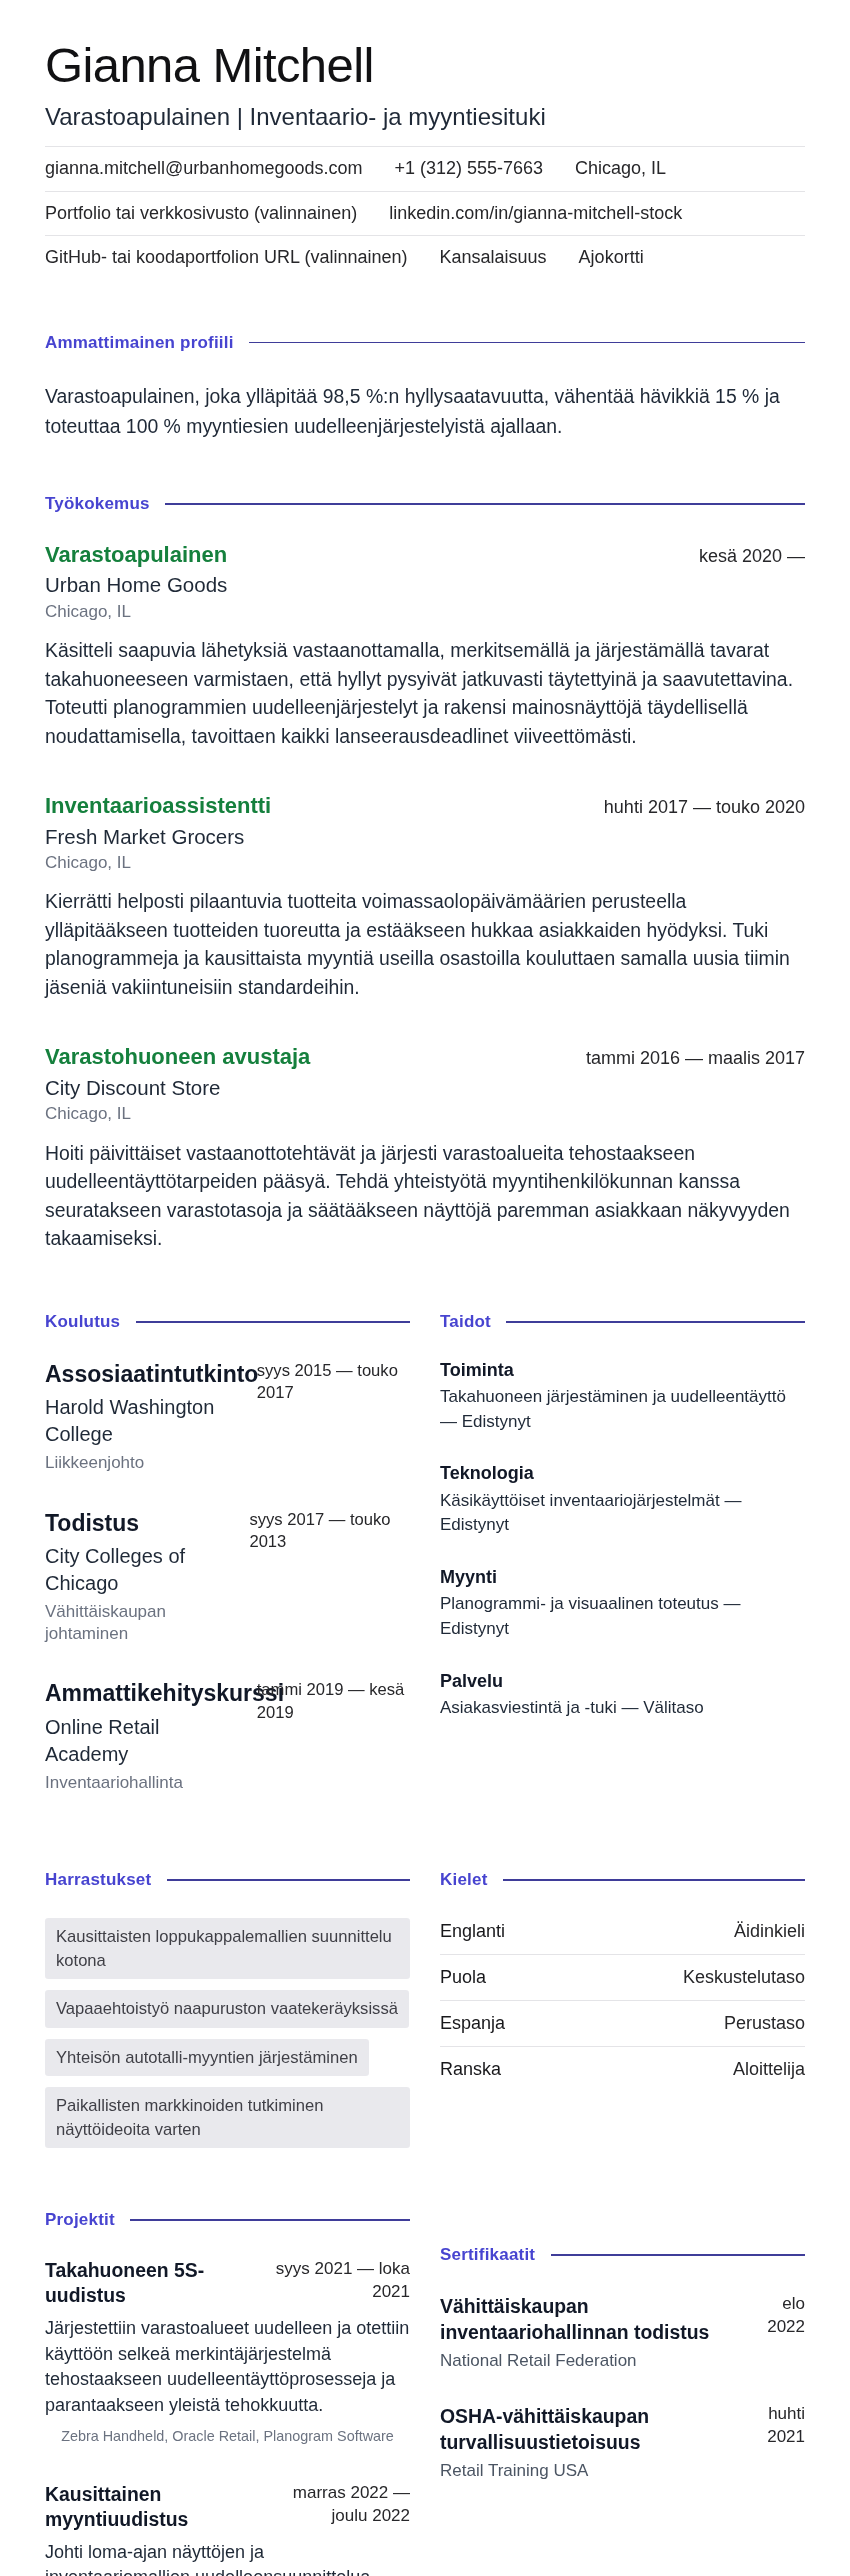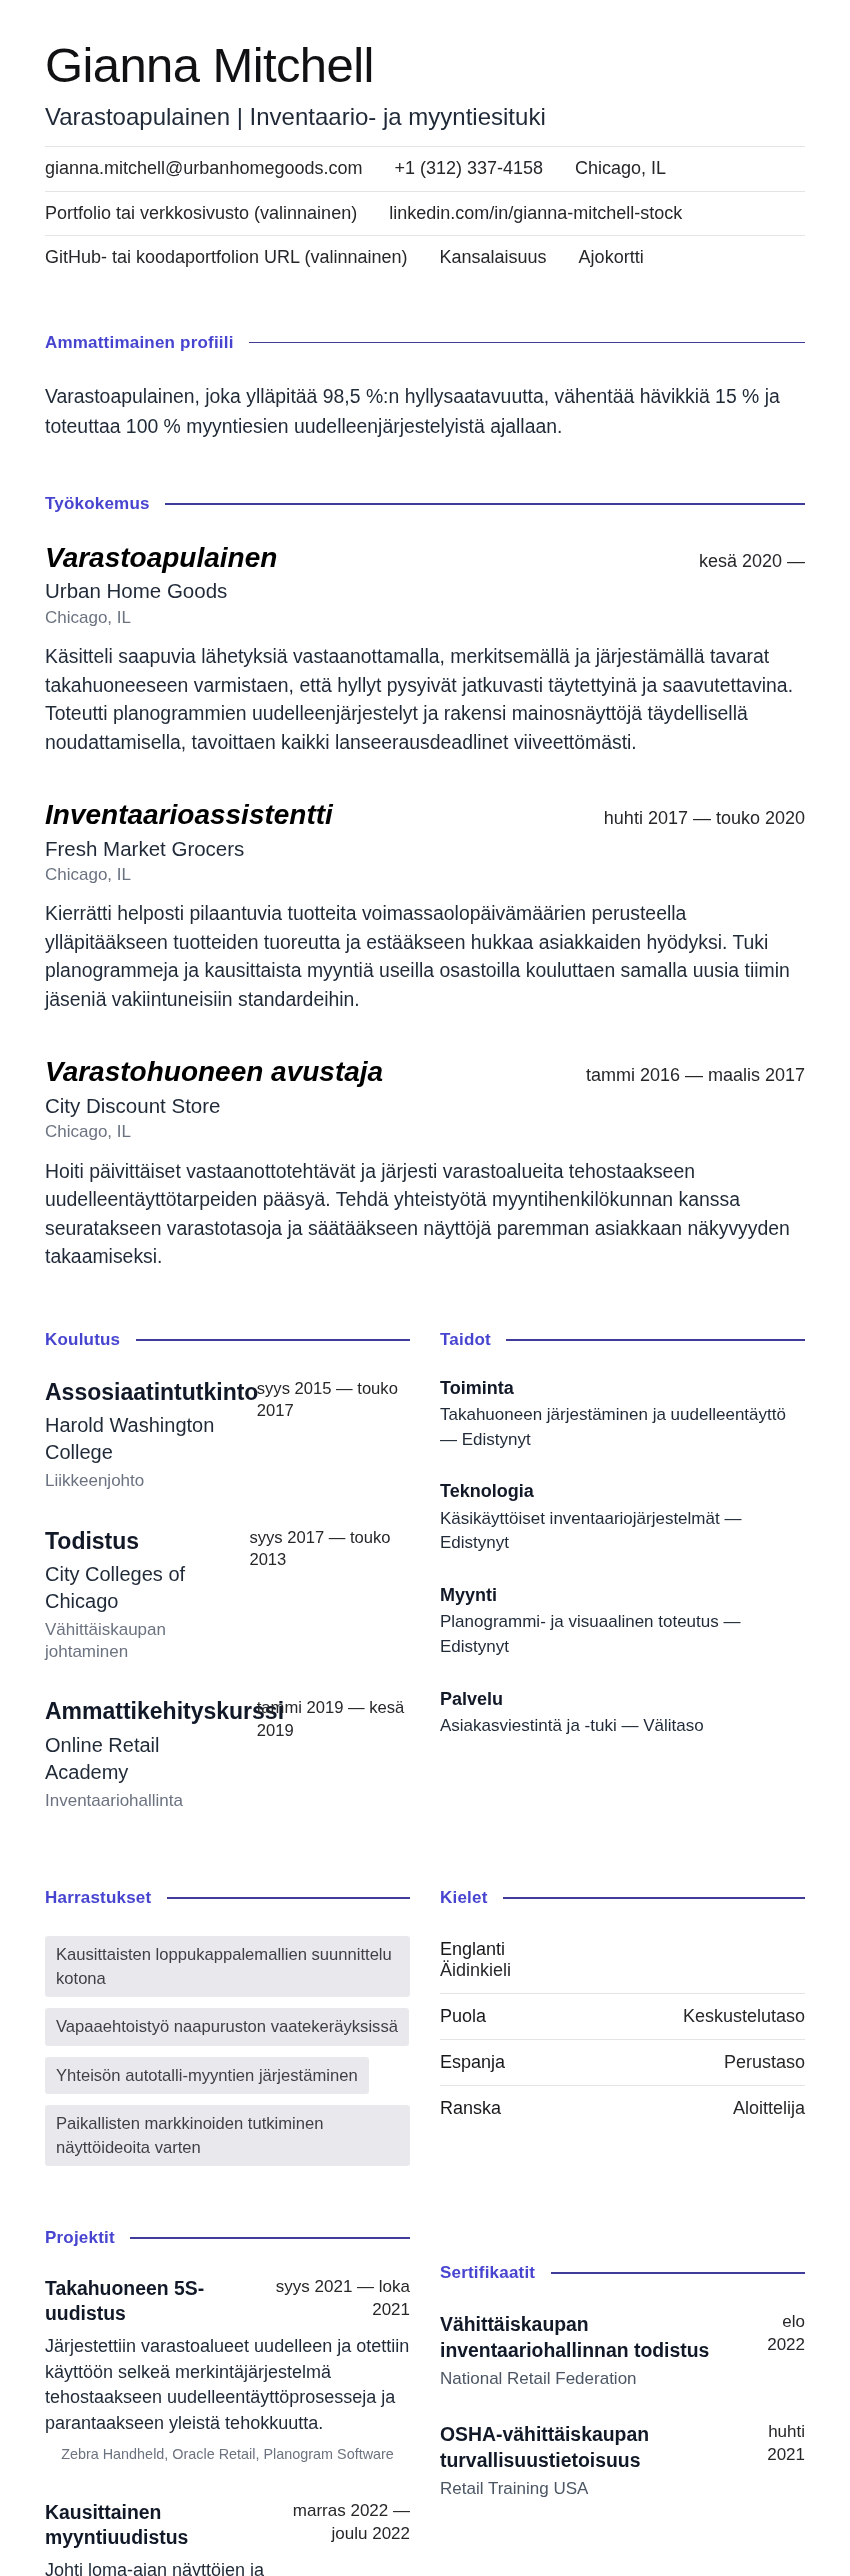--- a/index.html
+++ b/index.html
@@ -55,21 +55,21 @@
   .sec-rule { flex: 1; height: 1.7px; background: #3f3d99; }
   .sec-body { margin-top: 28px; }
 
   
   .profile-text { font-size: 19.4px; line-height: 1.55; color: #1f2937; }
 
   
   .job { margin-bottom: 43px; }
   .job:last-child { margin-bottom: 0; }
   .job-head { display: flex; justify-content: space-between; align-items: baseline; gap: 16.6px; }
-  .job-title { font-size: 28px; font-weight: 700; color: #000000; font-style: italic; }
+  .job-title { font-size: 22px; font-weight: 700; color: #15803d; }
   .job-date { font-size: 18px; color: #27272a; text-align: right; white-space: nowrap; }
   .job-company { font-size: 20.5px; color: #1f2937; margin-top: 5.5px; }
   .job-location { font-size: 17px; color: #6b7280; margin-top: 4.4px; }
   .job-desc { font-size: 19.4px; line-height: 1.47; color: #1f2937; margin-top: 14.4px; }
 
   
   .cols { display: flex; gap: 30px; align-items: flex-start; }
   .cols .col { flex: 1; min-width: 0; }
   .row-1 { margin-top: 59px; }
   .row-2 { margin-top: 76px; }
@@ -107,21 +107,21 @@
   
   .lang-row {
     display: flex;
     justify-content: space-between;
     align-items: baseline;
     font-size: 18px;
     color: #18181b;
     padding: 12px 0;
     border-bottom: 1.1px solid #e4e4e7;
   }
-  .lang-row:first-child { padding-top: 3.3px; flex-direction: column; }
+  .lang-row:first-child { padding-top: 3.3px; }
   .lang-row:last-child { border-bottom: none; }
   .lang-level { color: #27272a; }
 
   
   .proj { margin-bottom: 35px; }
   .proj:last-child { margin-bottom: 0; }
   .proj-head { display: flex; justify-content: space-between; gap: 11px; }
   .proj-title { font-size: 19.4px; font-weight: 700; color: #111827; width: 60%; line-height: 1.3; }
   .proj-date { font-size: 17px; color: #27272a; text-align: right; width: 38%; line-height: 1.35; }
   .proj-desc { font-size: 18px; color: #1f2937; line-height: 1.42; margin-top: 7.7px; }
@@ -141,21 +141,21 @@
 
 <div class="page">
 
   <header>
     <h1 class="name">Gianna Mitchell</h1>
     <div class="subtitle">Varastoapulainen | Inventaario- ja myyntiesituki</div>
 
     <div class="contact">
       <div class="contact-row">
         <span>gianna.mitchell@urbanhomegoods.com</span>
-        <span>+1 (312) 337-4158</span>
+        <span>+1 (312) 555-7663</span>
         <span>Chicago, IL</span>
       </div>
       <div class="contact-row">
         <span>Portfolio tai verkkosivusto (valinnainen)</span>
         <span>linkedin.com/in/gianna-mitchell-stock</span>
       </div>
       <div class="contact-row">
         <span>GitHub- tai koodaportfolion URL (valinnainen)</span>
         <span>Kansalaisuus</span>
         <span>Ajokortti</span>

